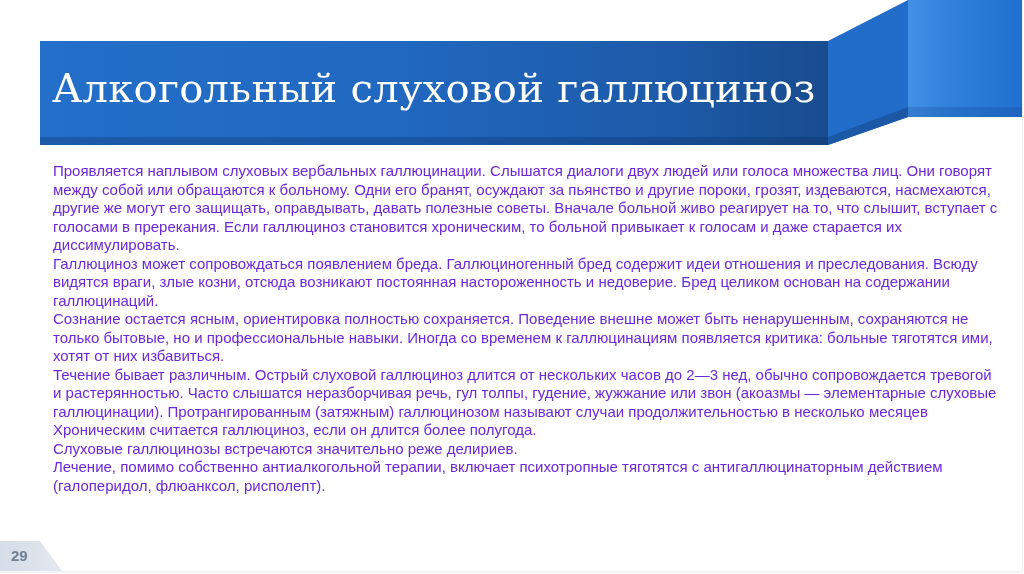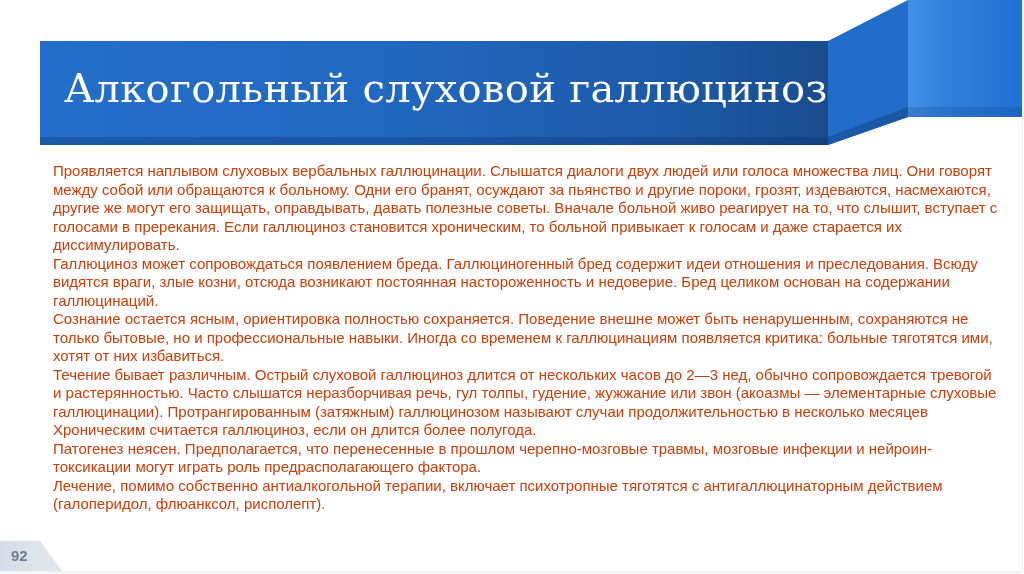--- a/index.html
+++ b/index.html
@@ -12,38 +12,38 @@
 
   .title-banner {
     position: absolute; left: 40px; top: 41px; width: 788px; height: 104px;
     background: linear-gradient(to right, #236fc9 0%, #2168c0 45%, #1d5aa8 80%, #184c8e 100%);
   }
   .title-banner::after {
     content: ""; position: absolute; left: 0; right: 0; bottom: 0; height: 8px;
     background: rgba(10, 40, 90, 0.28);
   }
   .title-text {
-    position: absolute; left: 24px; top: 24px;
+    position: absolute; left: 12px; top: 24px;
     font-family: "DejaVu Serif", "Liberation Serif", serif;
     font-size: 40px; color: #ffffff; letter-spacing: 0.3px; white-space: nowrap;
   }
 
   .fold { position: absolute; left: 828px; top: 0; width: 80px; height: 145px; }
   .right-panel {
     position: absolute; left: 908px; top: 0; width: 114px; height: 117px;
     background: linear-gradient(to right, #4191e6 0%, #2f7fdb 40%, #2070d0 100%);
   }
   .right-panel::after {
     content: ""; position: absolute; left: 0; right: 0; bottom: 0; height: 10px;
     background: rgba(20, 60, 130, 0.22);
   }
 
   .body-text {
     position: absolute; left: 53px; top: 162px; width: 950px;
-    font-size: 15px; line-height: 18.5px; color: #c2410c;
+    font-size: 15px; line-height: 18.5px; color: #6d28d9;
   }
   .body-text p { margin: 0; }
 
   .page-num-tab {
     position: absolute; left: 0; top: 541px; width: 62px; height: 30px;
     background: linear-gradient(to right, #d5dde8, #e3e8ef);
     clip-path: polygon(0 0, 40px 0, 62px 100%, 0 100%);
   }
   .page-num {
     position: absolute; left: 11px; top: 547px;
@@ -64,19 +64,19 @@
     <polygon points="0,137 80,107 80,117 0,145" fill="#1b58a6"></polygon>
   </svg>
 
   <div class="right-panel"></div>
 
   <div class="body-text">
     <p>Проявляется наплывом слуховых вербальных галлюцинации. Слышатся диалоги двух людей или голоса множества лиц. Они говорят между собой или обращаются к больному. Одни его бранят, осуждают за пьянство и другие пороки, грозят, издеваются, насмехаются, другие же могут его защищать, оправдывать, давать полезные советы. Вначале больной живо реагирует на то, что слышит, вступает с голосами в пререкания. Если галлюциноз становится хроническим, то больной привыкает к голосам и даже старается их диссимулировать.</p>
     <p>Галлюциноз может сопровождаться появлением бреда. Галлюциногенный бред содержит идеи отношения и преследования. Всюду видятся враги, злые козни, отсюда возникают постоянная настороженность и недоверие. Бред целиком основан на содержании галлюцинаций.</p>
     <p>Сознание остается ясным, ориентировка полностью сохраняется. Поведение внешне может быть ненарушенным, сохраняются не только бытовые, но и профессиональные навыки. Иногда со временем к галлюцинациям появляется критика: больные тяготятся ими, хотят от них избавиться.</p>
     <p>Течение бывает различным. Острый слуховой галлюциноз длится от нескольких часов до 2—3 нед, обычно сопровождается тревогой и растерянностью. Часто слышатся неразборчивая речь, гул толпы, гудение, жужжание или звон (акоазмы — элементарные слуховые галлюцинации). Протрангированным (затяжным) галлюцинозом называют случаи продолжительностью в несколько месяцев Хроническим считается галлюциноз, если он длится более полугода.</p>
-    <p>Патогенез неясен. Предполагается, что перенесенные в прошлом черепно-мозговые травмы, мозговые инфекции и нейроин-токсикации могут играть роль предрасполагающего фактора.</p>
+    <p>Слуховые галлюцинозы встречаются значительно реже делириев.</p>
     <p>Лечение, помимо собственно антиалкогольной терапии, включает психотропные тяготятся с антигаллюцинаторным действием (галоперидол, флюанксол, рисполепт).</p>
   </div>
 
   <div class="page-num-tab"></div>
-  <div class="page-num">92</div>
+  <div class="page-num">29</div>
 </div>
 
 </body></html>

